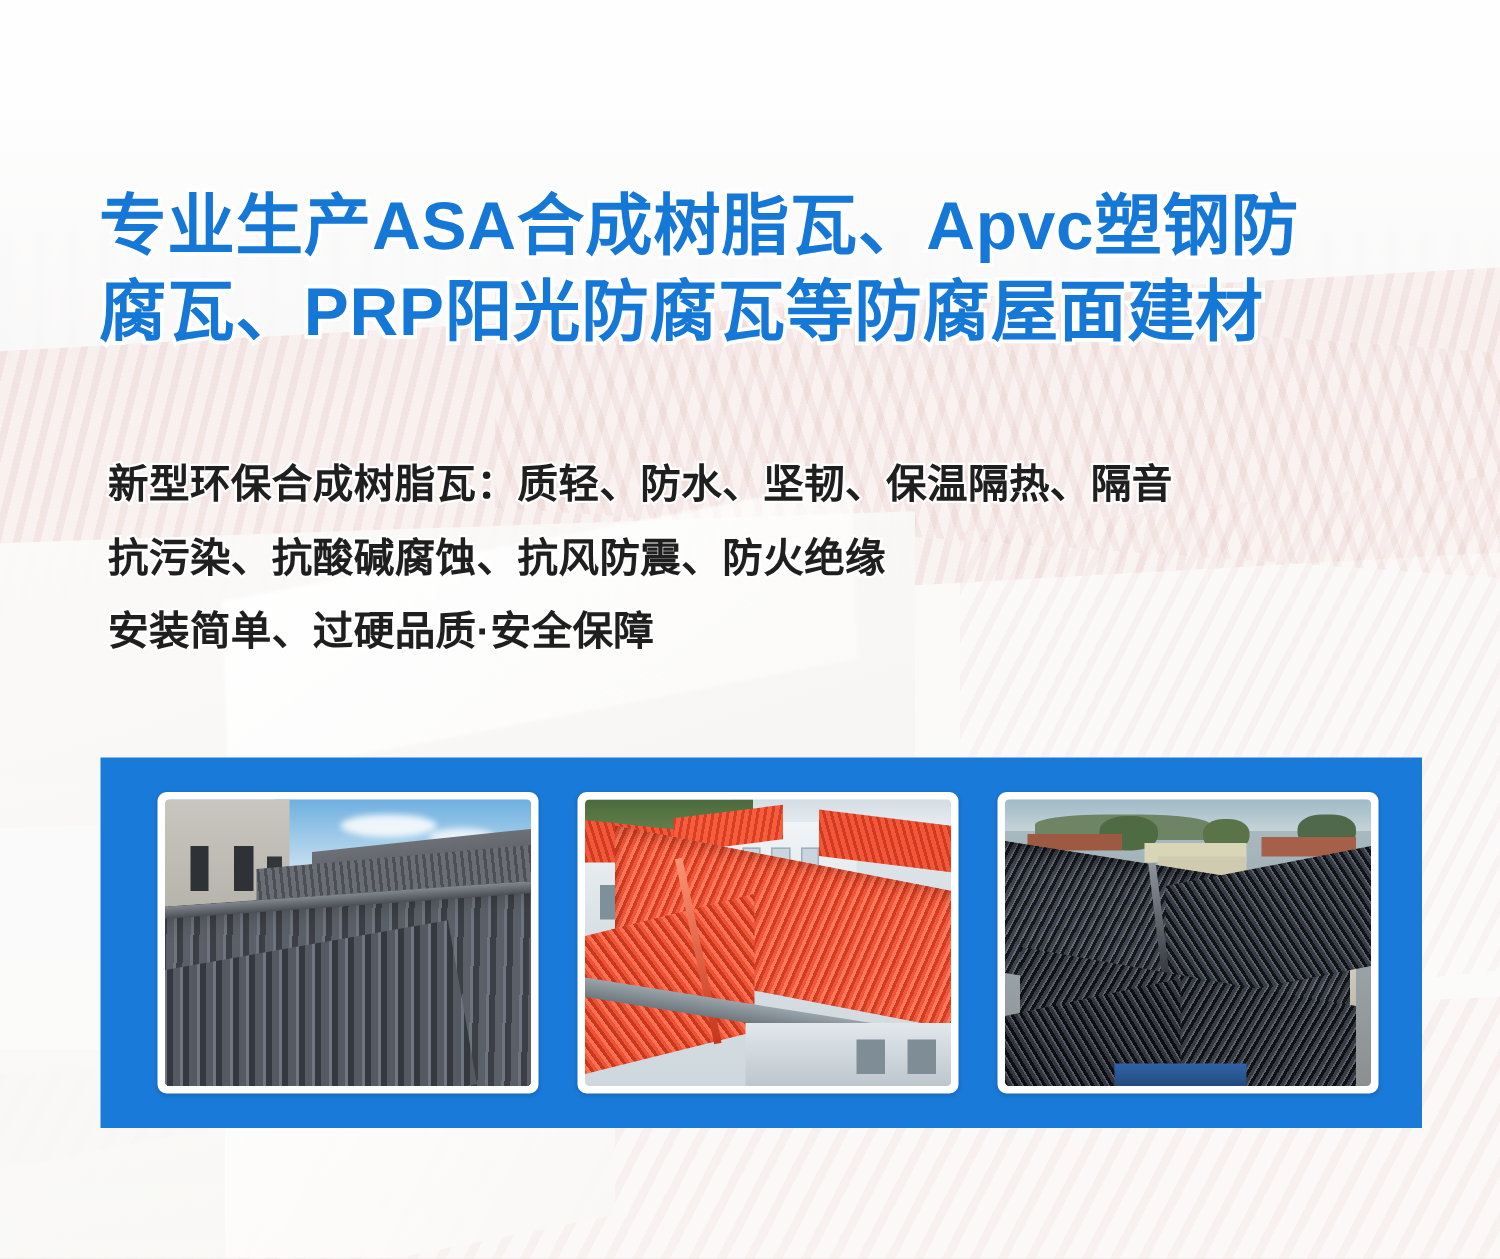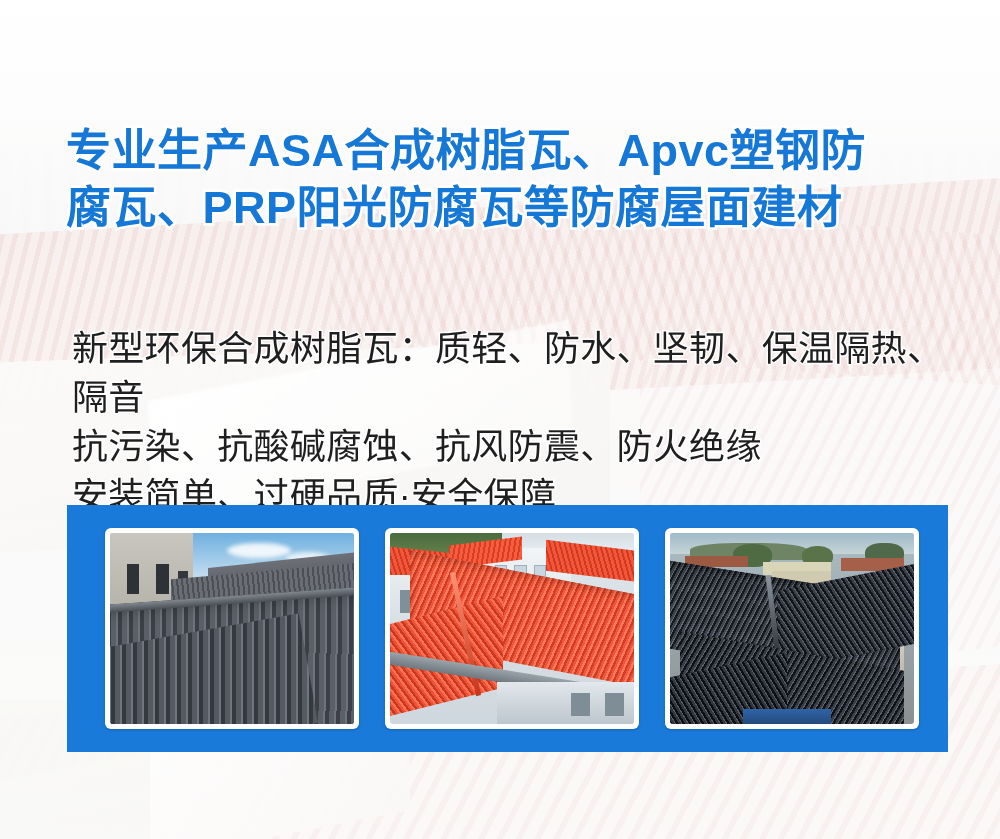--- a/index.html
+++ b/index.html
@@ -117,22 +117,22 @@
     position:absolute;left:66px;top:92px;width:880px;
     font-size:45px;line-height:57px;font-weight:700;letter-spacing:.5px;
     color:#1577d6;
     -webkit-text-stroke:5px #ffffff;
     paint-order:stroke fill;
     text-shadow:0 0 2px rgba(255,255,255,.9);
     white-space:pre-line;
   }
 
   .subtitle{
-    position:absolute;left:72px;top:288px;width:890px;
-    font-size:36px;line-height:49px;font-weight:400;letter-spacing:.3px;
+    position:absolute;left:72px;top:272px;width:890px;
+    font-size:27px;line-height:49px;font-weight:700;letter-spacing:.3px;
     color:#1f1f1f;
     -webkit-text-stroke:3px #ffffff;
     paint-order:stroke fill;
     white-space:pre-line;
   }
 
   
   .gallery{
     position:absolute;left:67px;top:505px;width:881px;height:247px;
     background:#1a7ad9;

